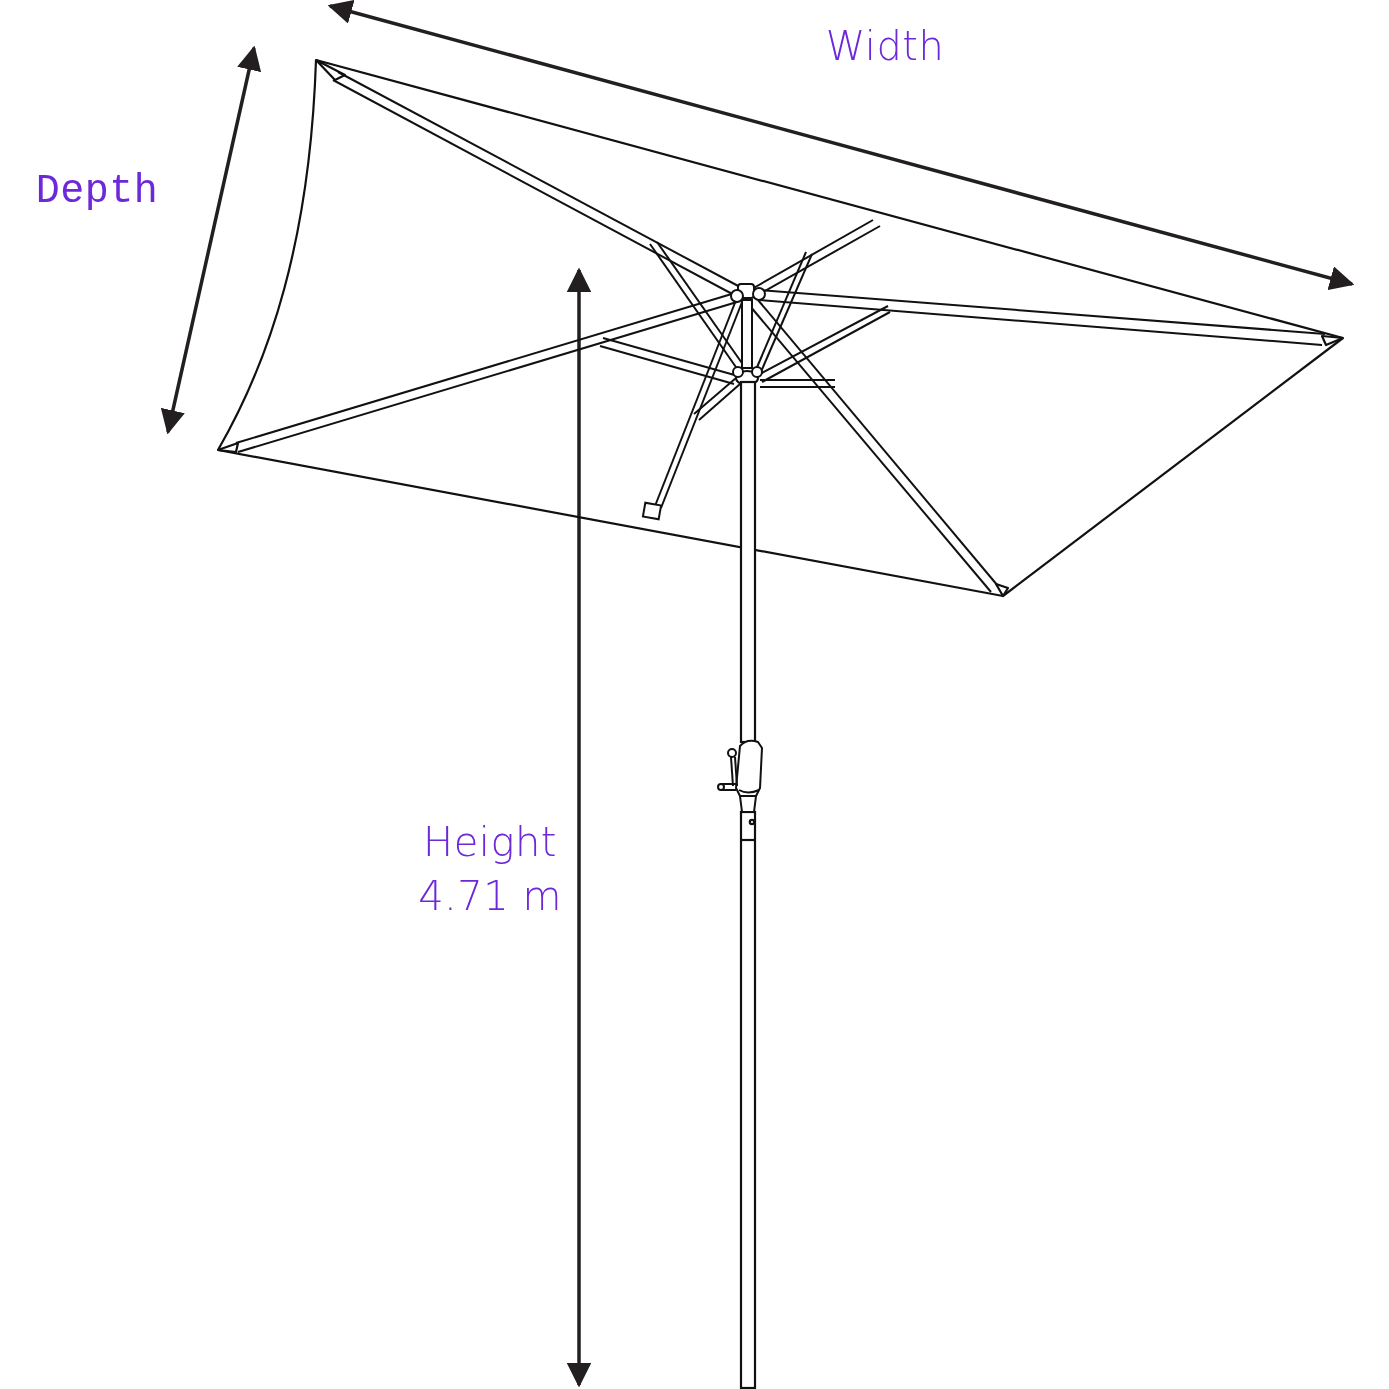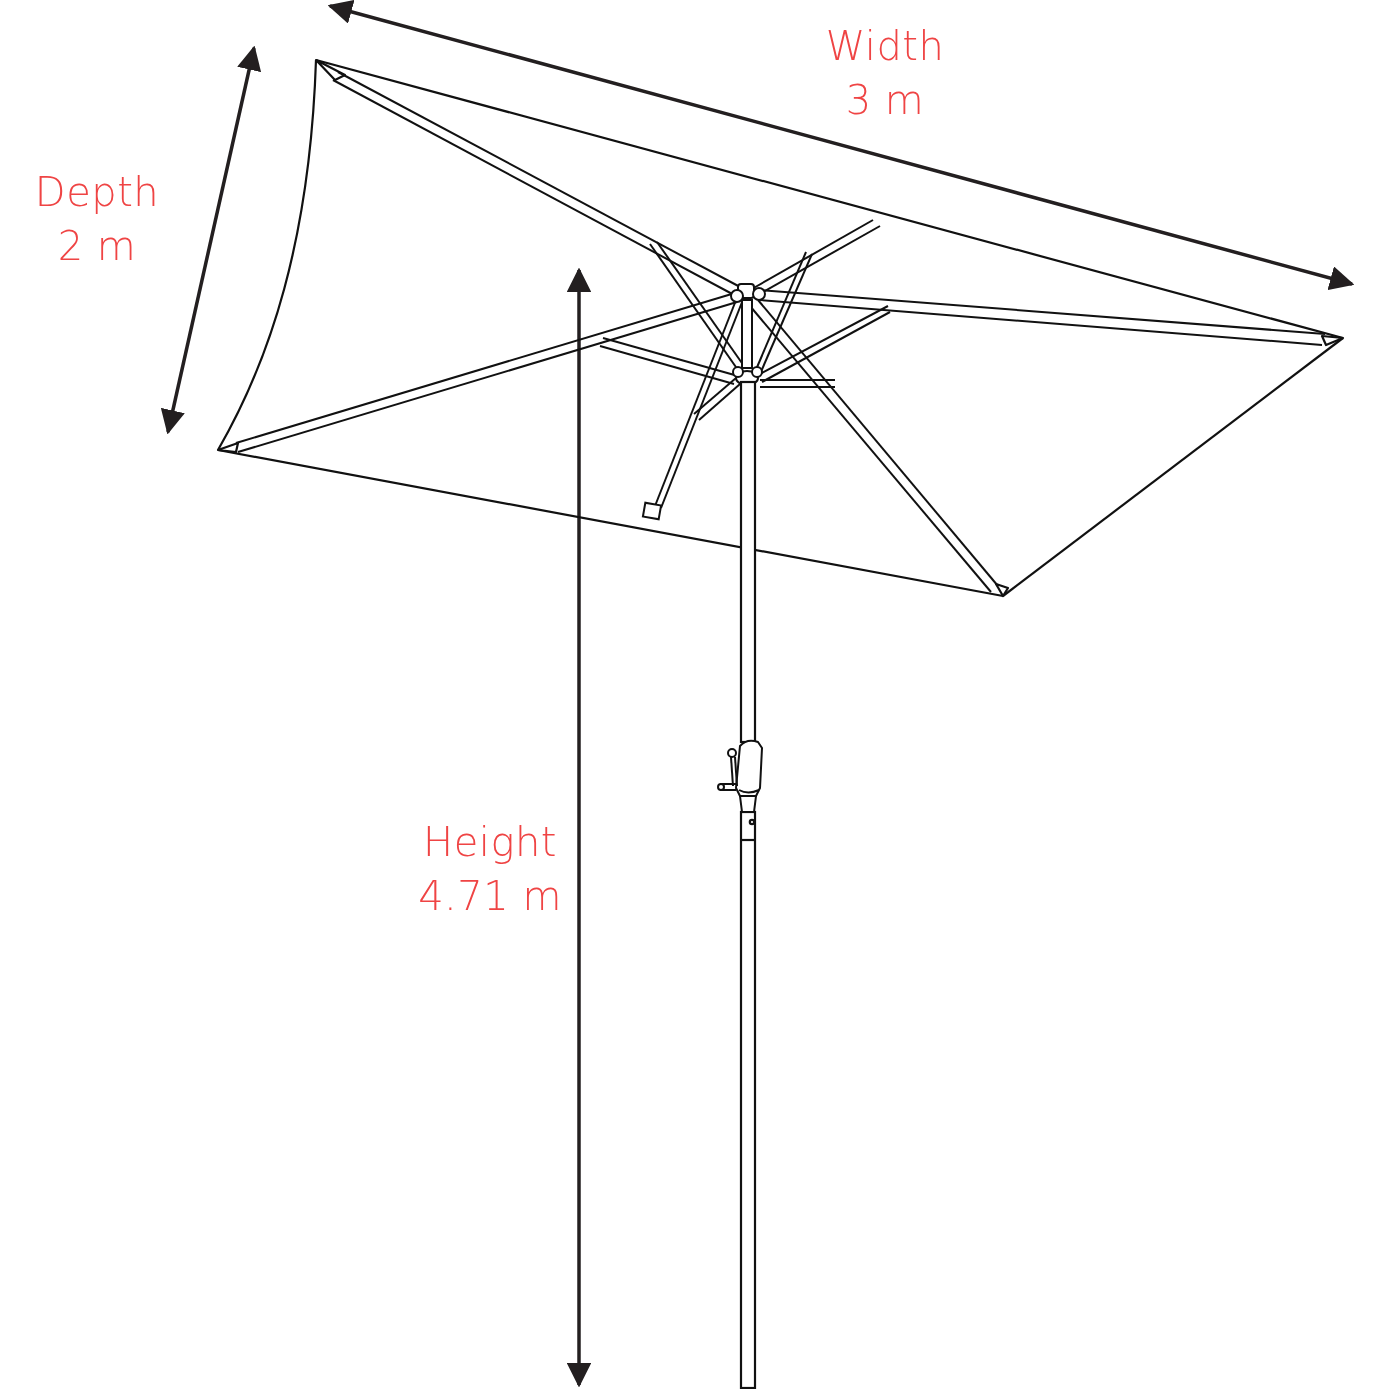--- a/index.html
+++ b/index.html
@@ -4,21 +4,21 @@
   <style>
     html, body { margin: 0; padding: 0; background: #ffffff; }
     body { width: 1389px; height: 1389px; position: relative; overflow: hidden; }
     #stage { position: absolute; left: 0; top: 0; width: 1389px; height: 1389px; }
     .lbl {
       position: absolute;
       font-family: "DejaVu Sans", "Liberation Sans", sans-serif;
       font-weight: 300;
       font-size: 40px;
       line-height: 54px;
-      color: #ef4444;
+      color: #6d28d9;
       text-align: center;
       letter-spacing: 0.5px;
     }
     .lbl span { display: block; white-space: nowrap; }
   </style>
 </head>
 <body>
 
 <svg id="stage" viewBox="0 0 1389 1389" xmlns="http://www.w3.org/2000/svg">
   <defs>
@@ -122,24 +122,22 @@
     <path d="M731,757 L733,786"></path>
     <path d="M735,757 L737,786"></path>
     <path d="M720,784 L736,784"></path>
     <path d="M720,790 L736,790"></path>
     <circle cx="721" cy="787" r="3"></circle>
   </g>
 </svg>
 
 <div class="lbl" style="left:810px; top:19px; width:150px;">
   <span>Width</span>
-  <span>3 m</span>
 </div>
 
-<div class="lbl" style="left:22px; top:165px; width:150px;">
+<div class="lbl" style="left:22px; top:165px; width:150px;font-family:Liberation Mono, monospace;">
   <span>Depth</span>
-  <span>2 m</span>
 </div>
 
 <div class="lbl" style="left:405px; top:771px; width:170px;margin-top:44px;">
   <span>Height</span>
   <span>4.71 m</span>
 </div>
 
 </body></html>

